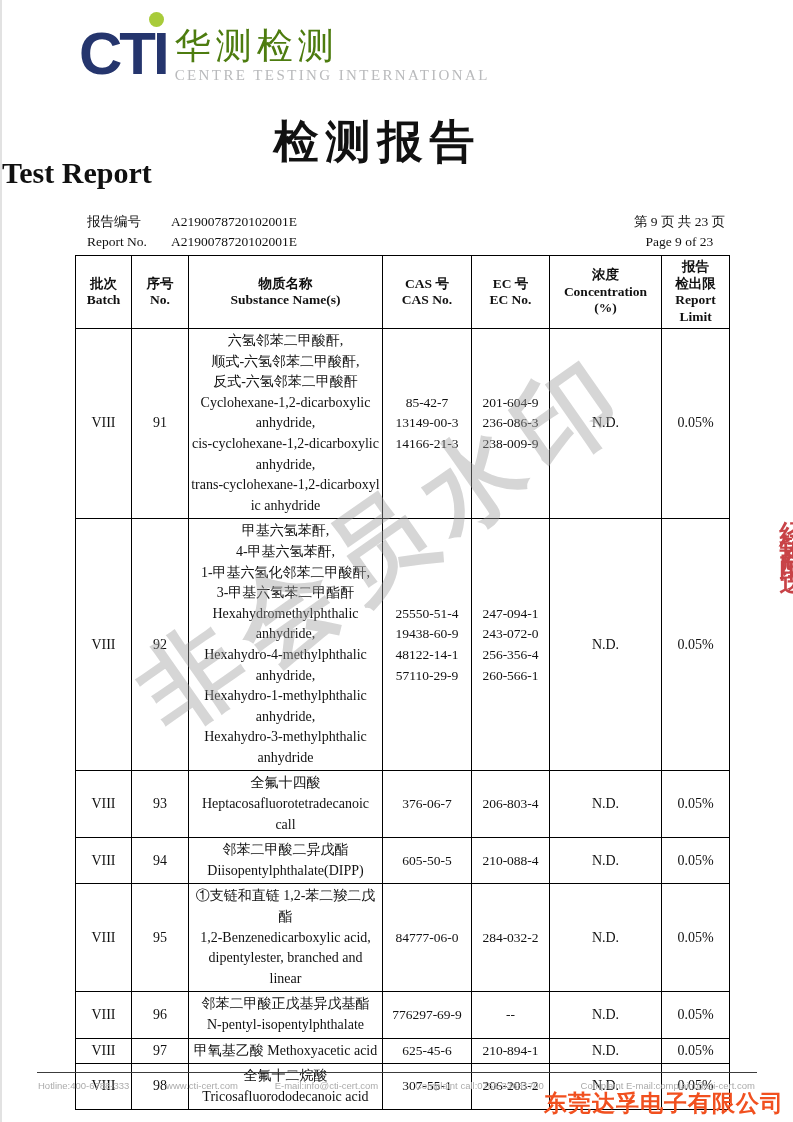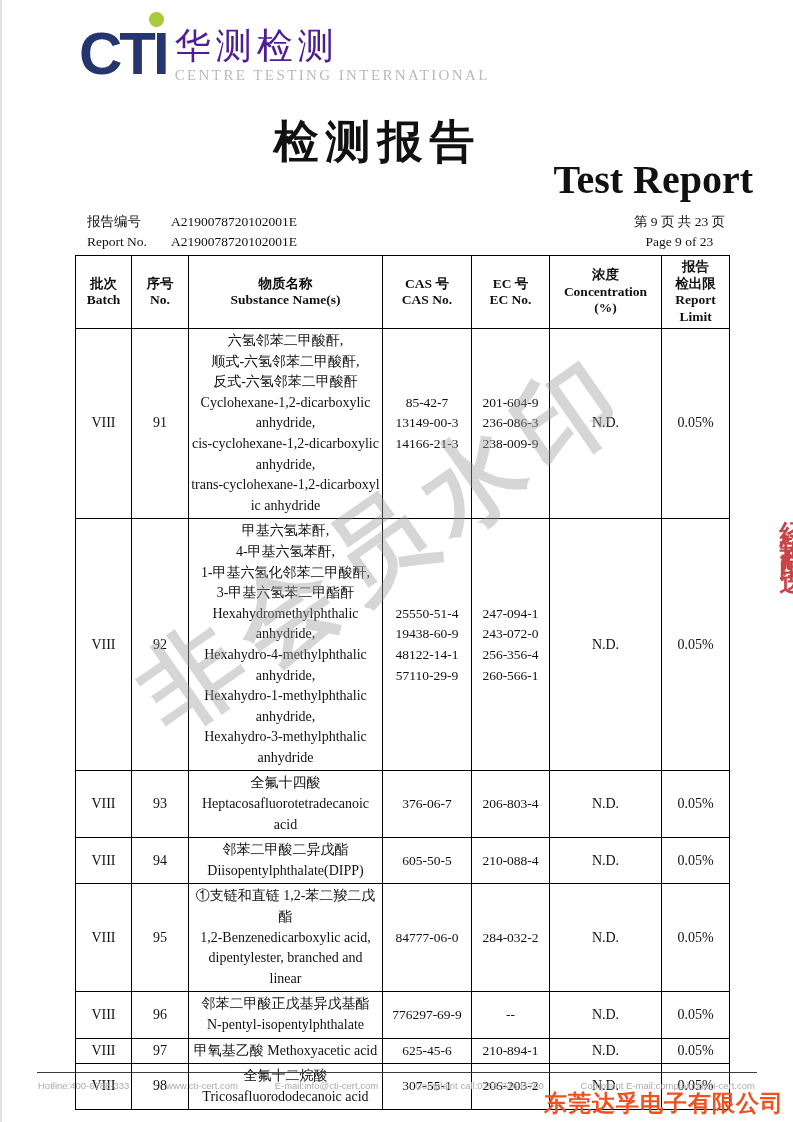--- a/index.html
+++ b/index.html
@@ -18,31 +18,31 @@
   .logo{position:absolute;left:38px;top:24px;display:flex;align-items:flex-end;}
   .cti-wrap{position:relative;display:inline-block;line-height:1;}
   .cti-txt{
     font-family:"Liberation Sans","DejaVu Sans",sans-serif;
     font-weight:800;font-size:60px;letter-spacing:-3px;color:#25356d;line-height:1;margin-left:39px;
   }
   .logo-dot{position:absolute;right:3px;top:-12px;width:15px;height:15px;border-radius:50%;background:#a8cb3a;}
   .logo-right{margin-left:8px;}
   .logo-cn{
     font-family:"Liberation Sans","DejaVu Sans",sans-serif;
-    font-size:36px;color:#4c1d95;letter-spacing:5px;line-height:1.05;font-weight:500;
+    font-size:36px;color:#4d7c0f;letter-spacing:5px;line-height:1.05;font-weight:500;
   }
   .logo-sub{
     font-family:Liberation Serif, serif;
     font-size:15px;color:#b9babc;letter-spacing:2.4px;margin-top:2px;white-space:nowrap;
   }
   
   .title-cn{position:absolute;left:0;right:40px;top:112px;text-align:center;
     font-size:45px;font-weight:bold;letter-spacing:7px;}
-  .title-en{position:absolute;left:0;right:40px;top:156px;text-align:right;
-    font-size:40px;font-weight:bold;}
+  .title-en{position:absolute;left:0;right:40px;top:156px;text-align:left;
+    font-size:30px;font-weight:bold;}
   
   .meta{position:absolute;left:74px;right:68px;top:212px;display:flex;justify-content:space-between;
     font-size:13.5px;line-height:1.45;}
   .meta-left .mrow{display:flex;}
   .meta-left .mlabel{width:84px;margin-left:11px;}
   .meta-right{text-align:center;}
   
   table.report{
     position:absolute;left:73px;top:255px;width:654px;
     border-collapse:collapse;table-layout:fixed;
@@ -247,21 +247,21 @@
         <tr>
           <td>
             <div>VIII</div>
           </td>
           <td>
             <div>93</div>
           </td>
           <td>
             <div>全氟十四酸</div>
             <div>Heptacosafluorotetradecanoic</div>
-            <div>acid</div>
+            <div>call</div>
           </td>
           <td class="cell-num">
             <div>376-06-7</div>
           </td>
           <td class="cell-num">
             <div>206-803-4</div>
           </td>
           <td>
             <div>N.D.</div>
           </td>

